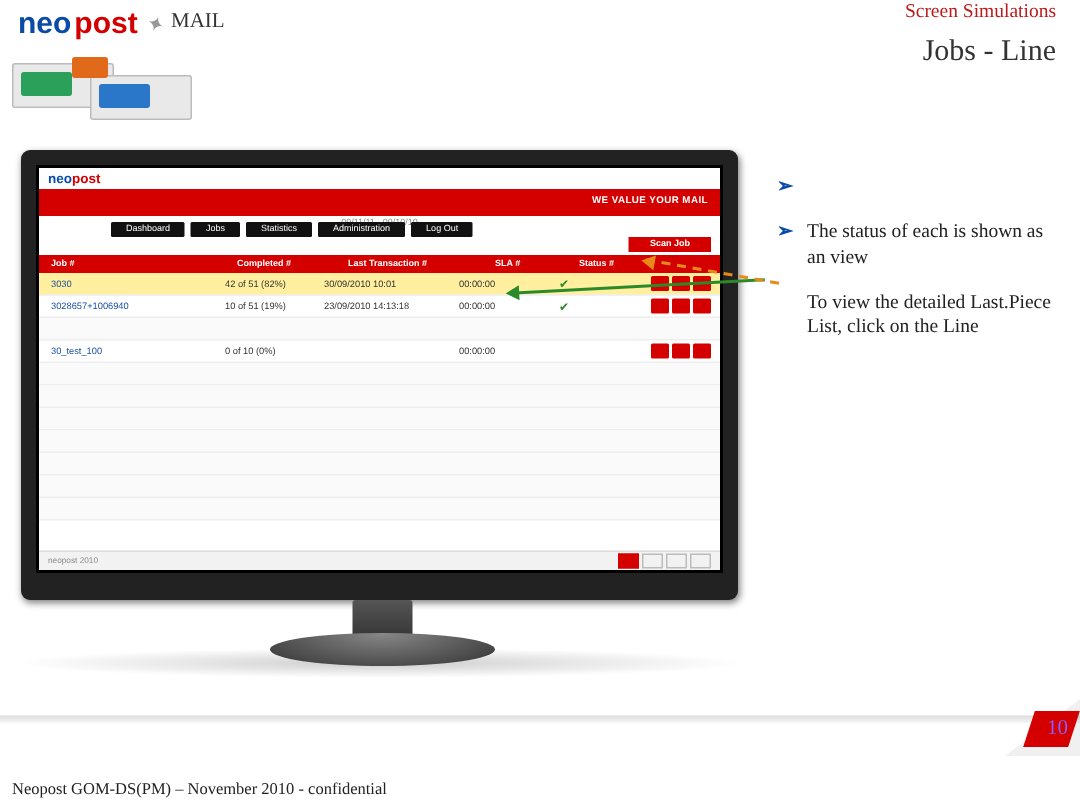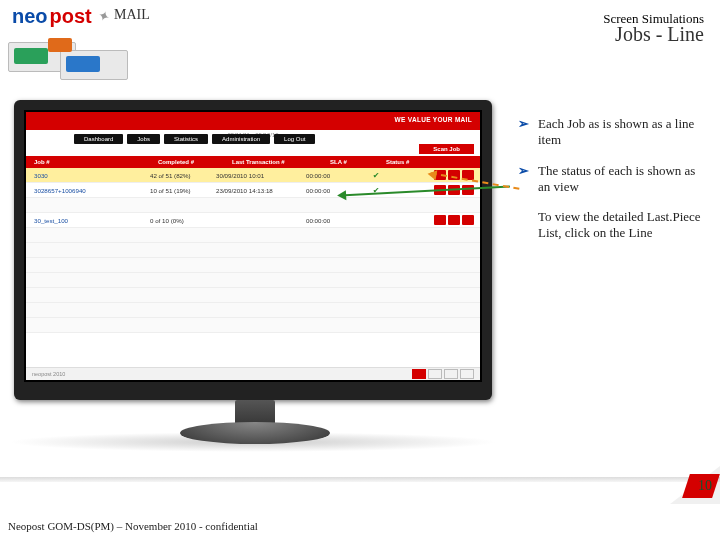--- a/index.html
+++ b/index.html
@@ -2,21 +2,21 @@
 <html><head>
 <meta charset="utf-8">
 <style>
   html,body{margin:0;padding:0;width:720px;height:540px;font-family:Tahoma,Verdana,sans-serif;background:#fff;overflow:hidden}
   .slide{position:relative;width:720px;height:540px}
   .logo{position:absolute;left:12px;top:6px;display:flex;align-items:center;gap:2px}
   .logo .neo{font:700 20px/1 Arial;color:#0a4ba8}
   .logo .post{font:700 20px/1 Arial;color:#d40000}
   .logo .leaf{font-size:14px;color:#999;margin-left:4px;transform:rotate(20deg);display:inline-block}
   .aims{position:absolute;left:114px;top:8px;font:400 14px/1 Verdana;color:#333}
-  .ssim{position:absolute;right:16px;top:12px;font:400 13px/1 Verdana;color:#000000}
+  .ssim{position:absolute;right:16px;top:0;font:400 13px/1 Verdana;color:#b91c1c}
   .title{position:absolute;right:16px;top:24px;font:400 20px/1 Verdana;color:#333}
   .diagram{position:absolute;left:8px;top:34px;width:120px;height:54px}
   .d-frame{position:absolute;width:66px;height:28px;background:#e9e9e9;border:1px solid #bbb;border-radius:2px}
   .d-core{position:absolute;border-radius:2px}
   .monitor{position:absolute;left:14px;top:100px;width:478px;height:300px;background:#222;border-radius:6px;box-shadow:1px 2px 5px rgba(0,0,0,.5)}
   .monitor .bezel{position:absolute;inset:10px 10px 18px 10px;background:#000}
   .monitor .screen{position:absolute;inset:12px 12px 20px 12px;background:#fff}
   .stand{position:absolute;left:180px;top:400px;width:150px;height:50px}
   .stand .neck{position:absolute;left:55px;top:0;width:40px;height:28px;background:linear-gradient(#555,#333);border-radius:2px}
   .stand .base{position:absolute;left:0;top:22px;width:150px;height:22px;background:radial-gradient(ellipse at 50% 0%,#888,#333);border-radius:50%}
@@ -62,21 +62,21 @@
   .arrow-orange{position:absolute;left:430px;top:180px;width:90px;height:0;border-top:2px dashed #e88a1a;transform:rotate(10deg)}
   .arrow-orange::before{content:"";position:absolute;left:-8px;top:-5px;border:5px solid transparent;border-right:9px solid #e88a1a}
   
   .bullets{position:absolute;left:518px;top:116px;width:192px;font:400 13px/1.25 Verdana;color:#222}
   .bullets .b{display:flex;gap:8px;margin-bottom:14px}
   .bullets .chev{color:#0a4ba8;font-weight:bold;flex:0 0 12px}
   
   .accent{position:absolute;right:0;bottom:36px;width:56px;height:40px}
   .accent .tri{position:absolute;right:0;bottom:0;width:0;height:0;border-right:50px solid rgba(0,0,0,.06);border-top:38px solid transparent}
   .accent .red{position:absolute;right:4px;bottom:6px;width:30px;height:24px;background:#d40000;transform:skewX(-18deg)}
-  .accent .num{position:absolute;right:8px;bottom:10px;color:#14532d;font:400 14px Verdana}
+  .accent .num{position:absolute;right:8px;bottom:10px;color:#8b5cf6;font:400 14px Verdana}
   .baseline{position:absolute;left:0;right:0;bottom:58px;height:5px;background:linear-gradient(#dcdcdc,#f6f6f6)}
   .foottext{position:absolute;left:8px;bottom:8px;font:400 11px Verdana;color:#222}
 </style>
 </head>
 <body>
 
 <div class="slide">
   <div class="logo">
     <span class="neo">neo</span>
       <span class="post">post</span>
@@ -92,20 +92,23 @@
     <div class="d-core" style="left:6px;top:14px;width:34px;height:16px;background:#2aa05a"></div>
     <div class="d-core" style="left:58px;top:22px;width:34px;height:16px;background:#2a77c9"></div>
     <div class="d-core" style="left:40px;top:4px;width:24px;height:14px;background:#e06a1a"></div>
   </div>
 
   <div class="shadow"></div>
   <div class="monitor">
     <div class="bezel"></div>
     <div class="screen">
       <div class="sc">
+        <div class="topwhite">
+          <div class="slogo"><span class="n">neo</span><span class="p">post</span></div>
+        </div>
         <div class="redbar">
           <div class="txt">WE VALUE YOUR MAIL</div>
           <div class="tabs">
             <div class="tab">Dashboard</div>
             <div class="tab">Jobs</div>
             <div class="tab">Statistics</div>
             <div class="tab">Administration</div>
             <div class="tab">Log Out</div>
           </div>
         </div>
@@ -197,21 +200,20 @@
       <div class="neck"></div>
       <div class="base"></div>
     </div>
 
   <div class="arrow-green"></div>
   <div class="arrow-orange"></div>
 
   <div class="bullets">
     <div class="b">
         <span class="chev">➢</span>
-        <span>Each Job as is shown as a line item</span>
       </div>
     <div class="b">
         <span class="chev">➢</span>
         <span>The status of each is shown as an view</span>
       </div>
     <div class="b">
         <span class="chev" style="visibility:hidden">➢</span>
         <span>To view the detailed Last.Piece List, click on the Line</span>
       </div>
   </div>

